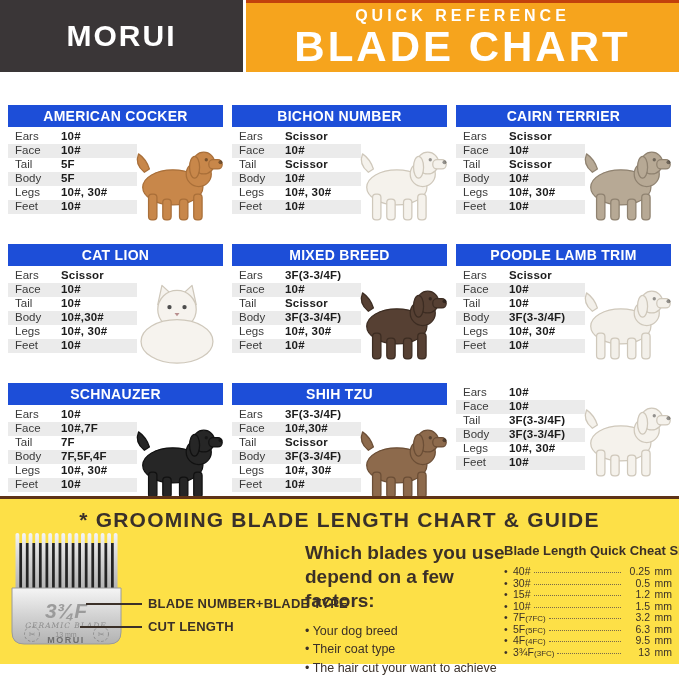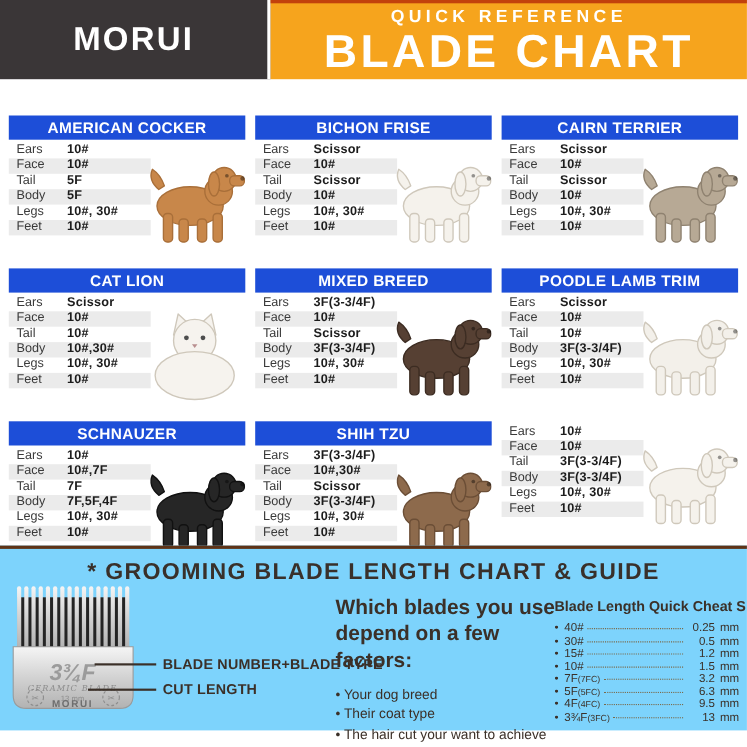--- a/index.html
+++ b/index.html
@@ -19,21 +19,21 @@
   .card{position:relative;}
   .card-header{background:#1d4ed8;color:#ffffff;font-weight:700;font-size:14px;letter-spacing:.3px;text-align:center;height:16px;line-height:16px;padding:3px 2px;white-space:nowrap;overflow:hidden;}
   .card-body{position:relative;padding-top:3px;min-height:88px;}
   .trow{display:flex;align-items:flex-start;height:14px;width:60%;font-size:11.5px;padding-left:7px;box-sizing:border-box;}
   .trow.alt{background:#ebebeb;}
   .tlabel{width:46px;color:#3a3a3a;}
   .tval{font-weight:700;color:#1c1c1c;letter-spacing:.2px;white-space:nowrap;}
   .dog{position:absolute;right:0;bottom:-8px;width:92px;height:84px;}
 
   
-  .guide{position:relative;background:#7dd3fc;height:165px;flex:0 0 auto;margin-top:auto;border-top:3px solid #5e3317;}
+  .guide{position:relative;background:#fde047;height:165px;flex:0 0 auto;margin-top:auto;border-top:3px solid #5e3317;}
   .guide-title{text-align:center;font-size:21px;font-weight:800;color:#39302a;letter-spacing:1.2px;margin-top:9px;}
   .blade{position:absolute;left:10px;top:32px;}
   .callout-line{position:absolute;height:0;border-top:2px solid #3b3028;}
   .callout-label{position:absolute;font-size:13px;font-weight:700;color:#3b3028;letter-spacing:.2px;white-space:nowrap;}
   .factors{position:absolute;left:305px;top:42px;width:200px;color:#3b3028;}
   .factors-heading{font-size:19px;font-weight:700;line-height:1.25;}
   .factors ul{list-style:none;margin:10px 0 0;padding:0;font-size:12.5px;line-height:1.45;}
   .factors li::before{content:"• ";}
   .cheat{position:absolute;left:504px;top:44px;width:168px;color:#3b3028;}
   .cheat-heading{font-size:13px;font-weight:700;margin-bottom:7px;white-space:nowrap;}
@@ -100,21 +100,21 @@
                 <circle cx="87" cy="25" r="13"></circle>
                 <rect x="93" y="21" width="16" height="11" rx="5"></rect>
                 <ellipse cx="76" cy="30" rx="6" ry="13"></ellipse>
               </g>
               <circle cx="90" cy="21" r="2" fill="rgba(0,0,0,0.4)"></circle>
               <circle cx="107" cy="24" r="2.4" fill="rgba(0,0,0,0.4)"></circle>
             </svg></div>
         </div>
       </div>
       <div class="card">
-        <div class="card-header">BICHON FRISE</div>
+        <div class="card-header">BICHON NUMBER</div>
         <div class="card-body">
           <div class="trow">
             <span class="tlabel">Ears</span>
             <span class="tval">Scissor</span>
           </div>
           <div class="trow alt">
             <span class="tlabel">Face</span>
             <span class="tval">10#</span>
           </div>
           <div class="trow">

